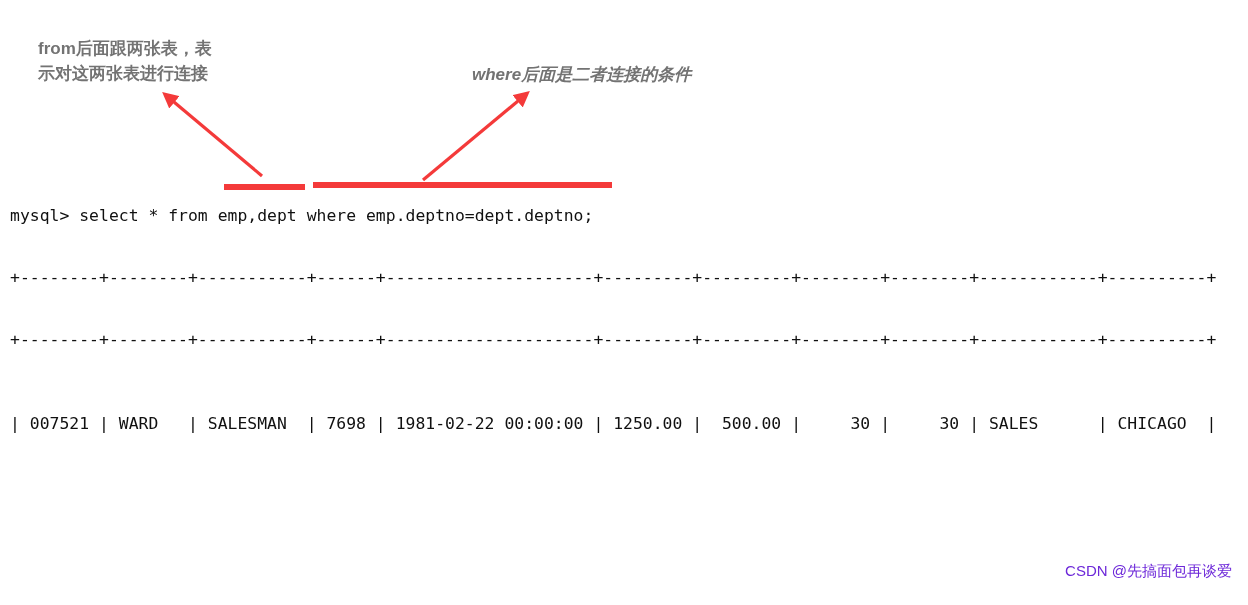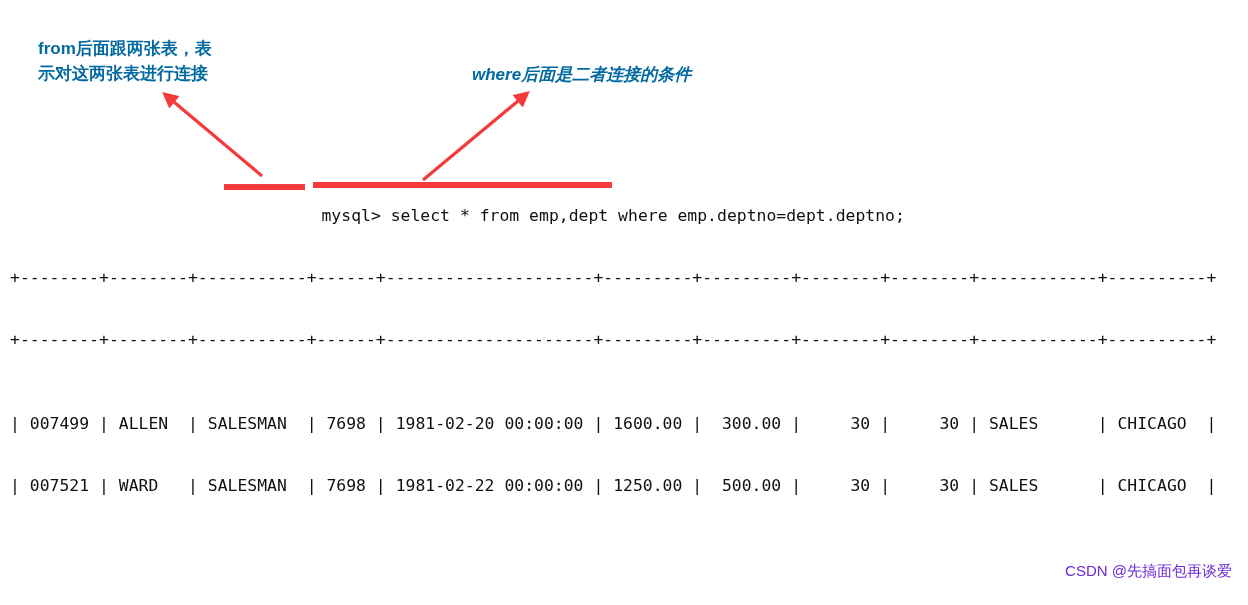--- a/index.html
+++ b/index.html
@@ -11,21 +11,21 @@
     width: 1248px;
     height: 605px;
     position: relative;
     overflow: hidden;
     font-family: "DejaVu Sans Mono", monospace;
   }
 
   
   .annot {
     position: absolute;
-    color: #0369a1;
+    color: #737373;
     font-family: "Liberation Sans", sans-serif;
     font-weight: bold;
     font-size: 17px;
     line-height: 25px;
     white-space: pre-line;
     letter-spacing: 0px;
   }
   #annot-from { left: 38px; top: 36px; }
   #annot-where { left: 472px; top: 62px; font-style: italic; }
 
@@ -51,21 +51,21 @@
     position: absolute;
     left: 10px;
     top: 164px;
     font-family: "DejaVu Sans Mono", monospace;
     font-size: 16.4px;
     line-height: 20.8px;
     color: #101010;
     white-space: pre;
     letter-spacing: 0.02px;
   }
-  .terminal .line { height: 20.8px; text-align: center; }
+  .terminal .line { height: 20.8px; }
 
   
   #watermark {
     position: absolute;
     right: 16px;
     bottom: 24px;
     color: #6d28d9;
     font-family: "Liberation Sans", sans-serif;
     font-size: 15px;
     white-space: pre;
@@ -90,21 +90,20 @@
 </svg>
 
 <div class="underline" id="underline-tables"></div>
 <div class="underline" id="underline-where"></div>
 
 <div class="terminal">
   <div class="line">mysql&gt; select * from emp,dept where emp.deptno=dept.deptno;</div>
   <div class="line">+--------+--------+-----------+------+---------------------+---------+---------+--------+--------+------------+----------+</div>
   <div class="line">+--------+--------+-----------+------+---------------------+---------+---------+--------+--------+------------+----------+</div>
 
-  <div class="line">| 007499 | ALLEN  | SALESMAN  | 7698 | 1981-02-20 00:00:00 | 1600.00 |  300.00 |     30 |     30 | SALES      | CHICAGO  |</div>
   <div class="line">| 007521 | WARD   | SALESMAN  | 7698 | 1981-02-22 00:00:00 | 1250.00 |  500.00 |     30 |     30 | SALES      | CHICAGO  |</div>
   
   
   
   
   
   
   
   
   

